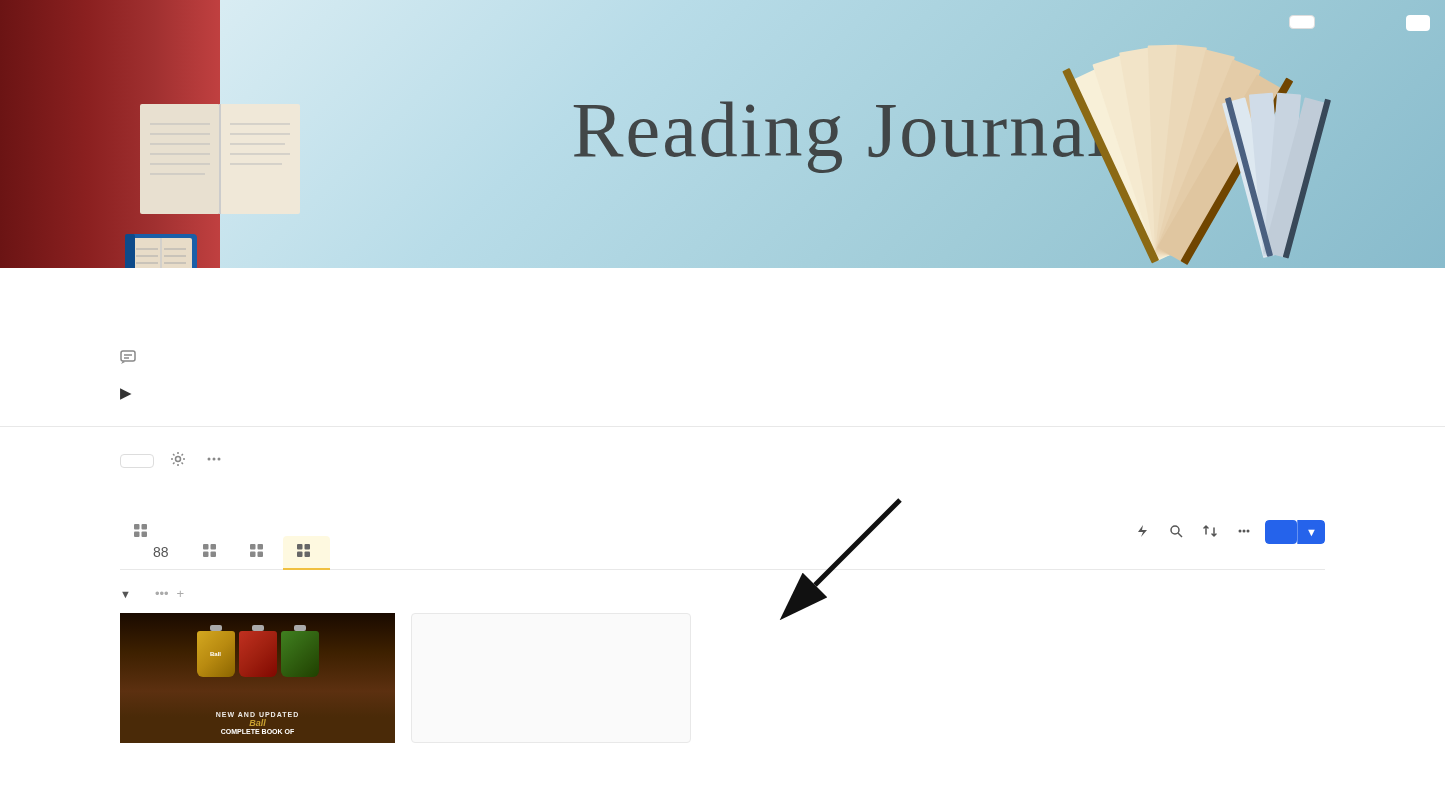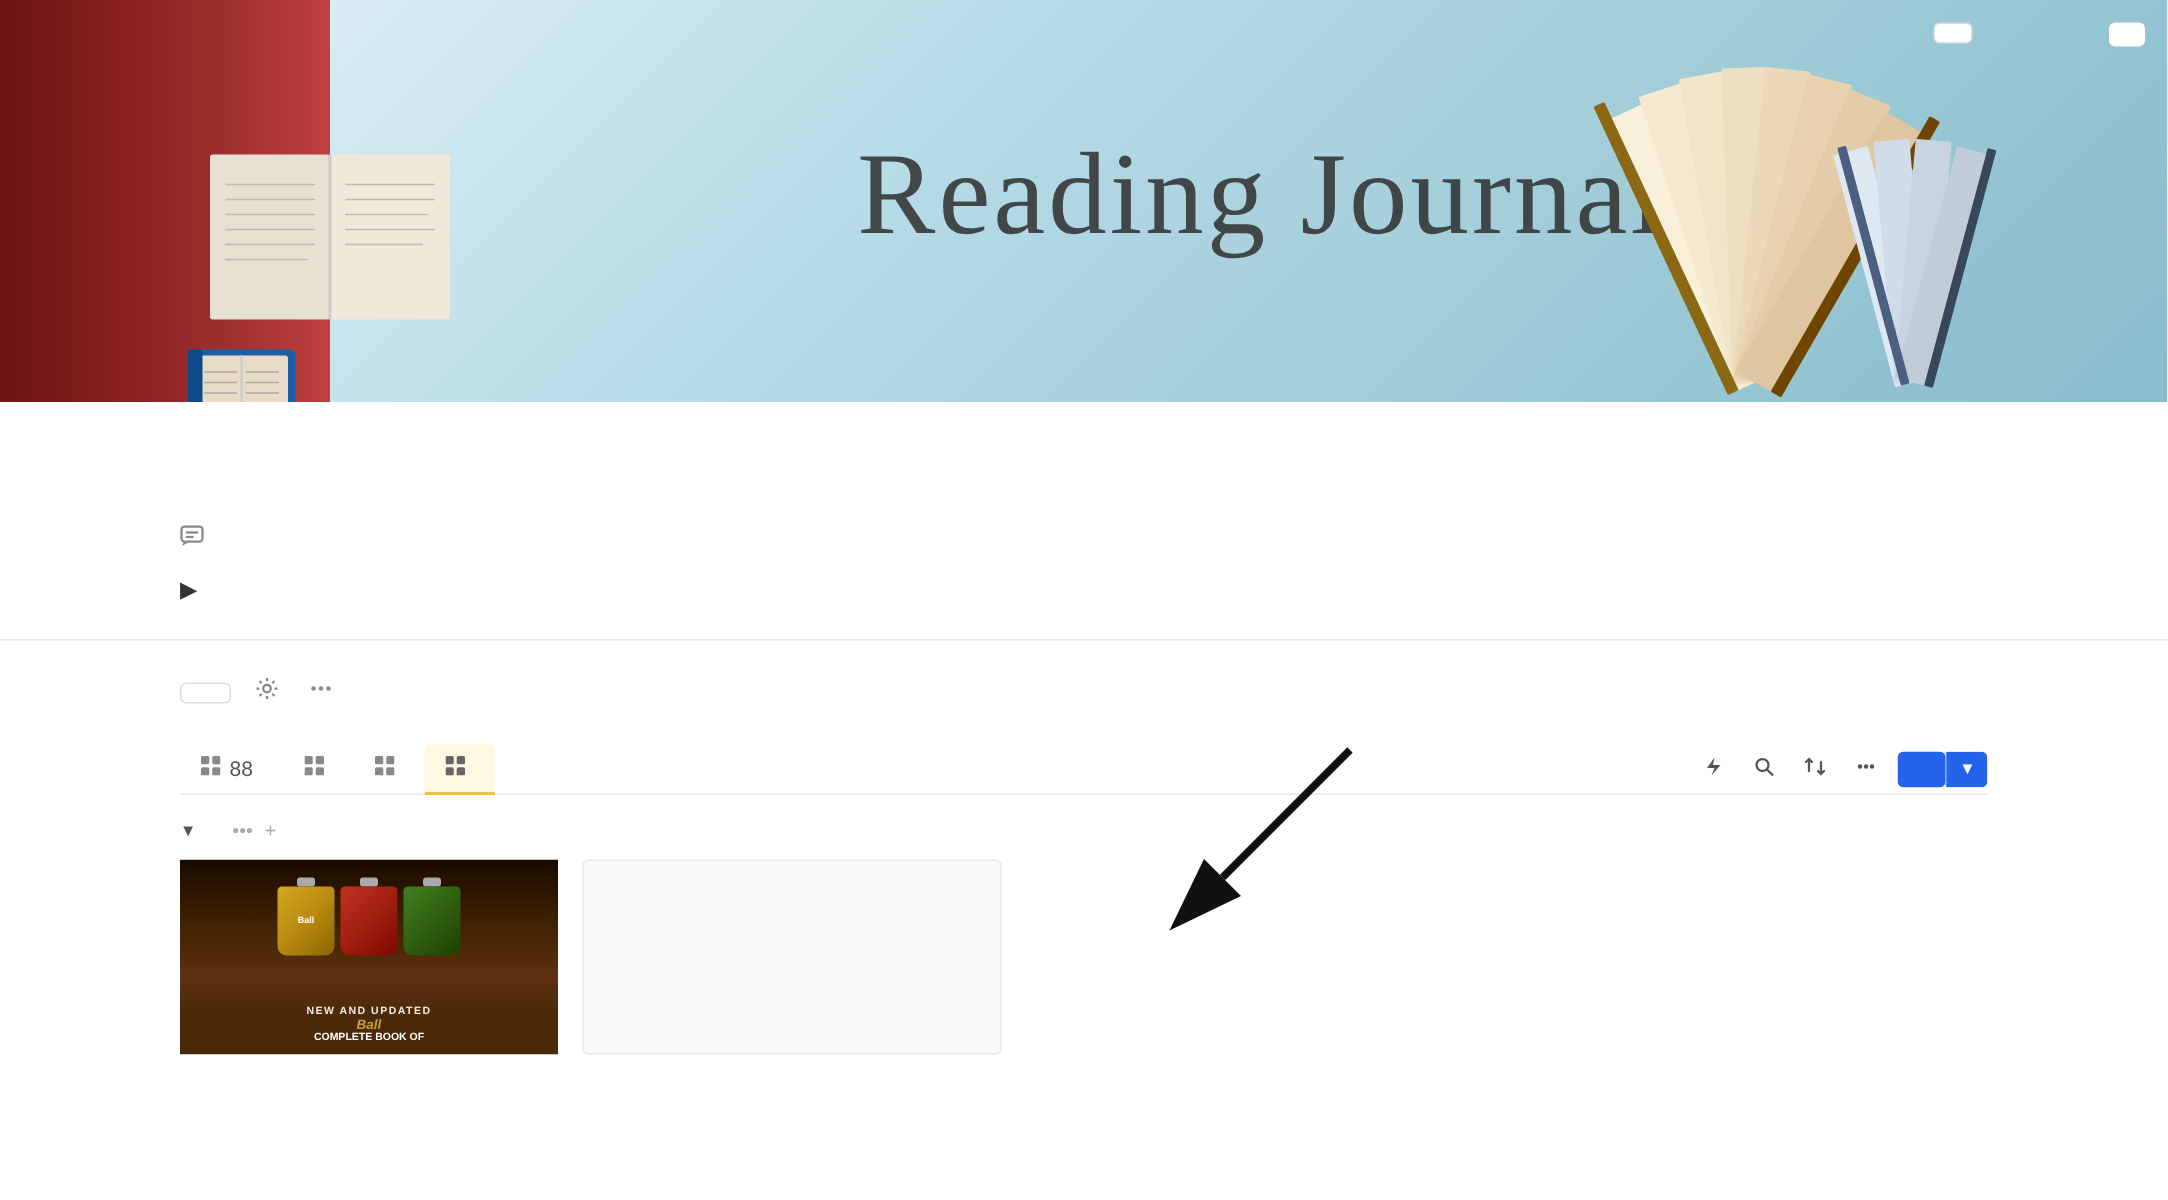--- a/index.html
+++ b/index.html
@@ -209,21 +209,21 @@
     .book-card-empty {
       width: 280px;
       height: 130px;
       border: 1px solid #e8e8e8;
       border-radius: 4px;
       background: #fafafa;
     }
 
     
     .ball-cover {
-      width: 252px;
+      width: 275px;
       height: 130px;
       background: #1a1a1a;
       position: relative;
       overflow: hidden;
       display: flex;
       align-items: flex-end;
       justify-content: center;
     }
   </style>
 </head>
@@ -359,21 +359,21 @@
 
       <div class="tab">
         <span>
           <svg width="13" height="13" viewBox="0 0 13 13">
             <rect x="0" y="0" width="5.5" height="5.5" fill="#888" rx="1"></rect>
             <rect x="7.5" y="0" width="5.5" height="5.5" fill="#888" rx="1"></rect>
             <rect x="0" y="7.5" width="5.5" height="5.5" fill="#888" rx="1"></rect>
             <rect x="7.5" y="7.5" width="5.5" height="5.5" fill="#888" rx="1"></rect>
           </svg>
         </span>
-        <span style="font-weight:500;color:#555;">88</span>
+        <span style="font-weight:500;color:#555;margin-top:41px;">88</span>
         <span></span>
       </div>
 
       <div class="tab">
         <span>
           <svg width="13" height="13" viewBox="0 0 13 13">
             <rect x="0" y="0" width="5.5" height="5.5" fill="#888" rx="1"></rect>
             <rect x="7.5" y="0" width="5.5" height="5.5" fill="#888" rx="1"></rect>
             <rect x="0" y="7.5" width="5.5" height="5.5" fill="#888" rx="1"></rect>
             <rect x="7.5" y="7.5" width="5.5" height="5.5" fill="#888" rx="1"></rect>

